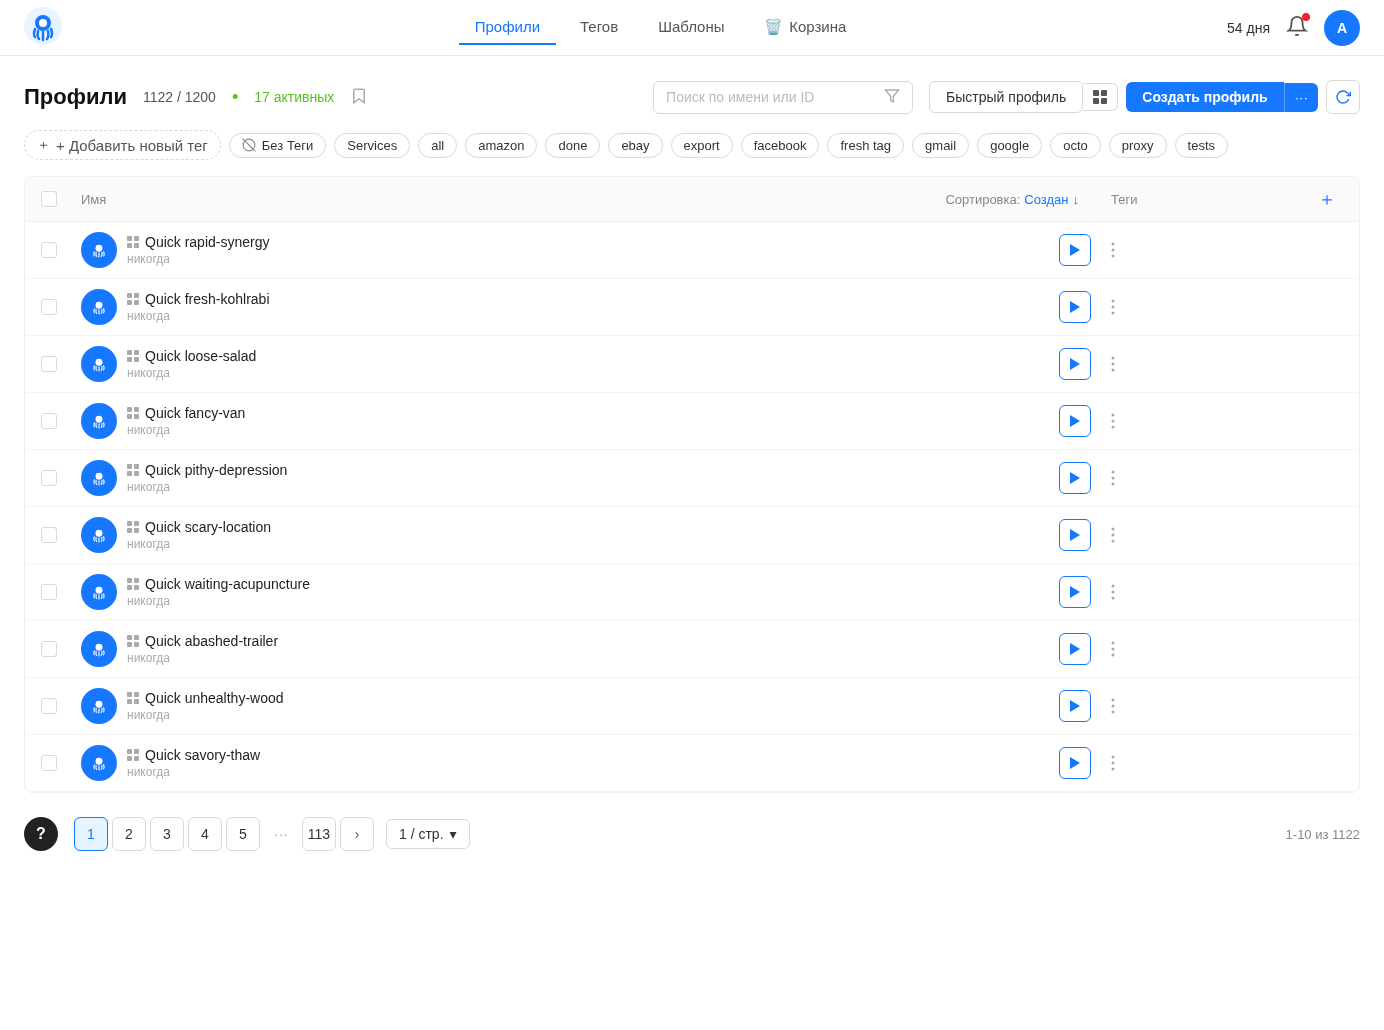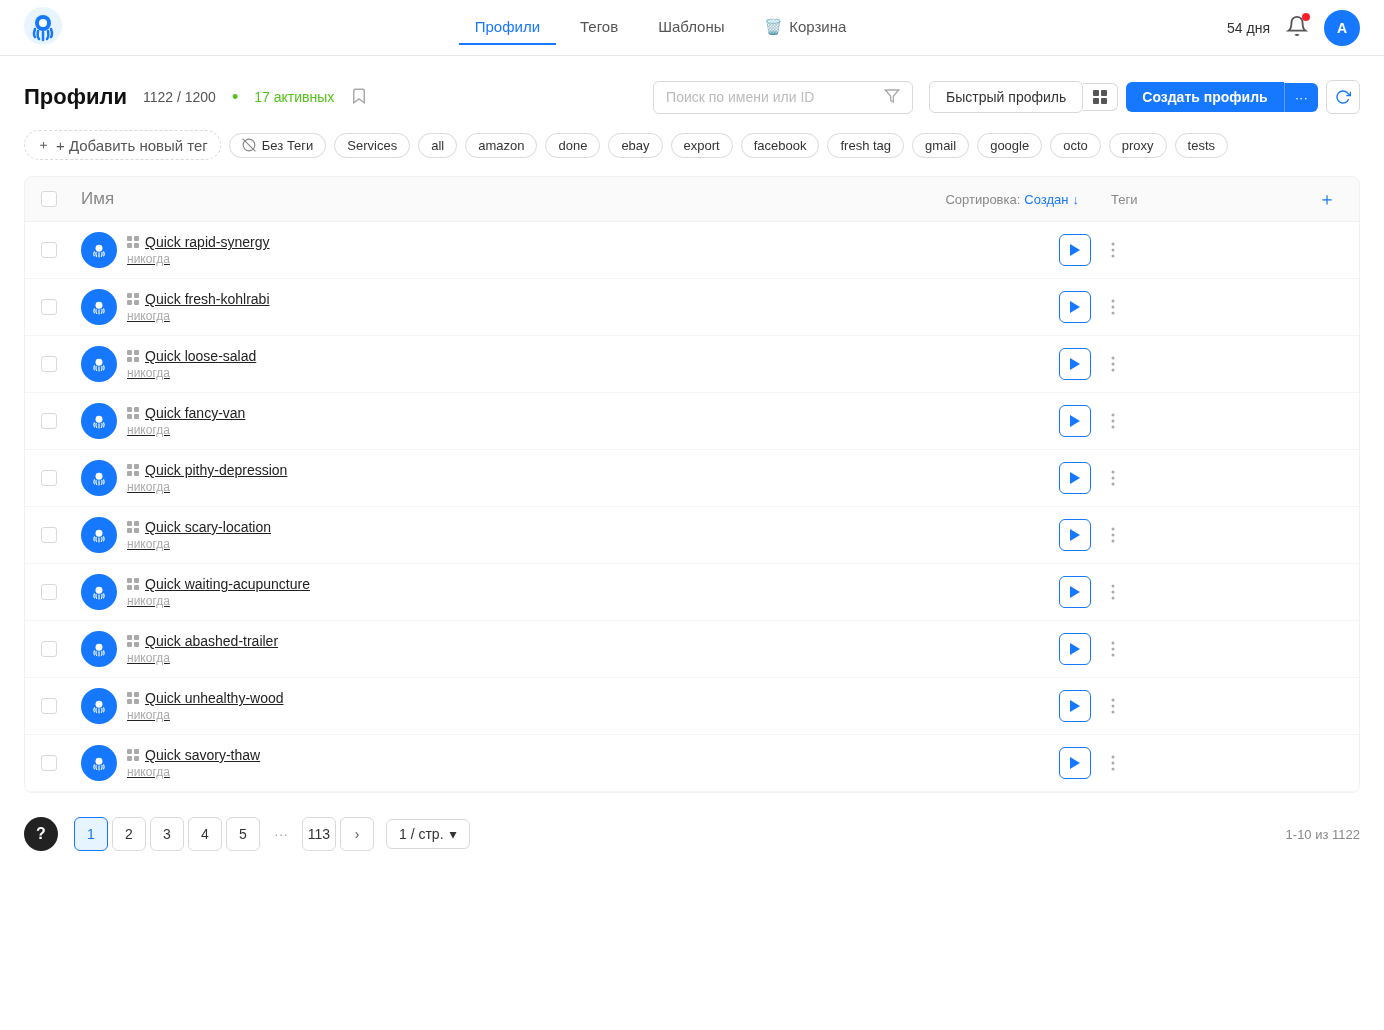--- a/index.html
+++ b/index.html
@@ -67,34 +67,34 @@
       cursor: pointer; font-size: 13px; color: #333; background: #fff;
     }
     .tag-chip.no-tag { display: flex; align-items: center; gap: 6px; }
 
     
     .table-header {
       display: flex; align-items: center; padding: 10px 16px;
       border-bottom: 1px solid #f0f0f0; background: #fafafa; border-radius: 8px 8px 0 0;
     }
     .col-check { width: 40px; flex-shrink: 0; }
-    .col-name { flex: 1; font-size: 17px; color: #888; }
+    .col-name { flex: 1; font-size: 13px; color: #888; }
     .col-sort { margin-left: auto; font-size: 13px; color: #888; display: flex; align-items: center; gap: 4px; }
     .col-sort-link { color: #1677ff; cursor: pointer; font-size: 13px; }
     .col-tags { width: 200px; font-size: 13px; color: #888; margin-left: 32px; }
     .col-plus { width: 32px; cursor: pointer; color: #1677ff; font-size: 18px; text-align: center; }
 
     .table-row {
       display: flex; align-items: center; padding: 10px 16px;
       border-bottom: 1px solid #f5f5f5; transition: background 0.15s;
     }
 
     .row-check { width: 40px; flex-shrink: 0; }
     .row-avatar { width: 36px; height: 36px; border-radius: 50%; background: #1677ff; flex-shrink: 0; display: flex; align-items: center; justify-content: center; margin-right: 10px; }
-    .row-info { flex: 1; text-decoration: underline; }
+    .row-info { flex: 1; }
     .row-name { font-size: 14px; color: #222; font-weight: 500; display: flex; align-items: center; gap: 6px; }
     .row-sub { font-size: 12px; color: #aaa; margin-top: 2px; }
     .row-actions { display: flex; align-items: center; gap: 8px; margin-left: auto; }
     .row-tags { width: 200px; margin-left: 16px; }
 
     .play-btn {
       width: 32px; height: 32px; border: 1px solid #1677ff; border-radius: 6px;
       background: #fff; cursor: pointer; display: flex; align-items: center; justify-content: center; color: #1677ff;
     }
     .more-btn { width: 28px; height: 28px; cursor: pointer; display: flex; align-items: center; justify-content: center; color: #999; border-radius: 4px; }

